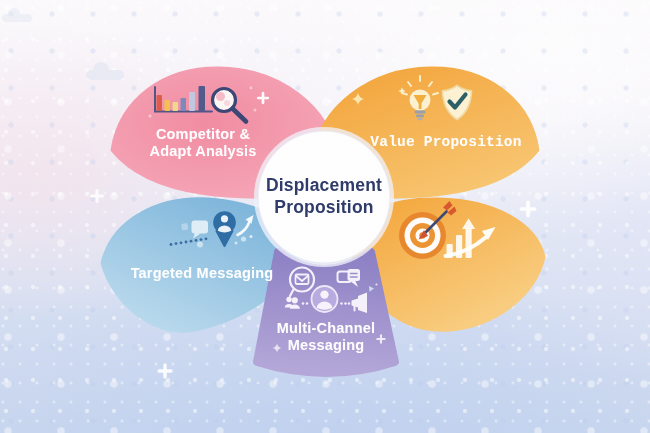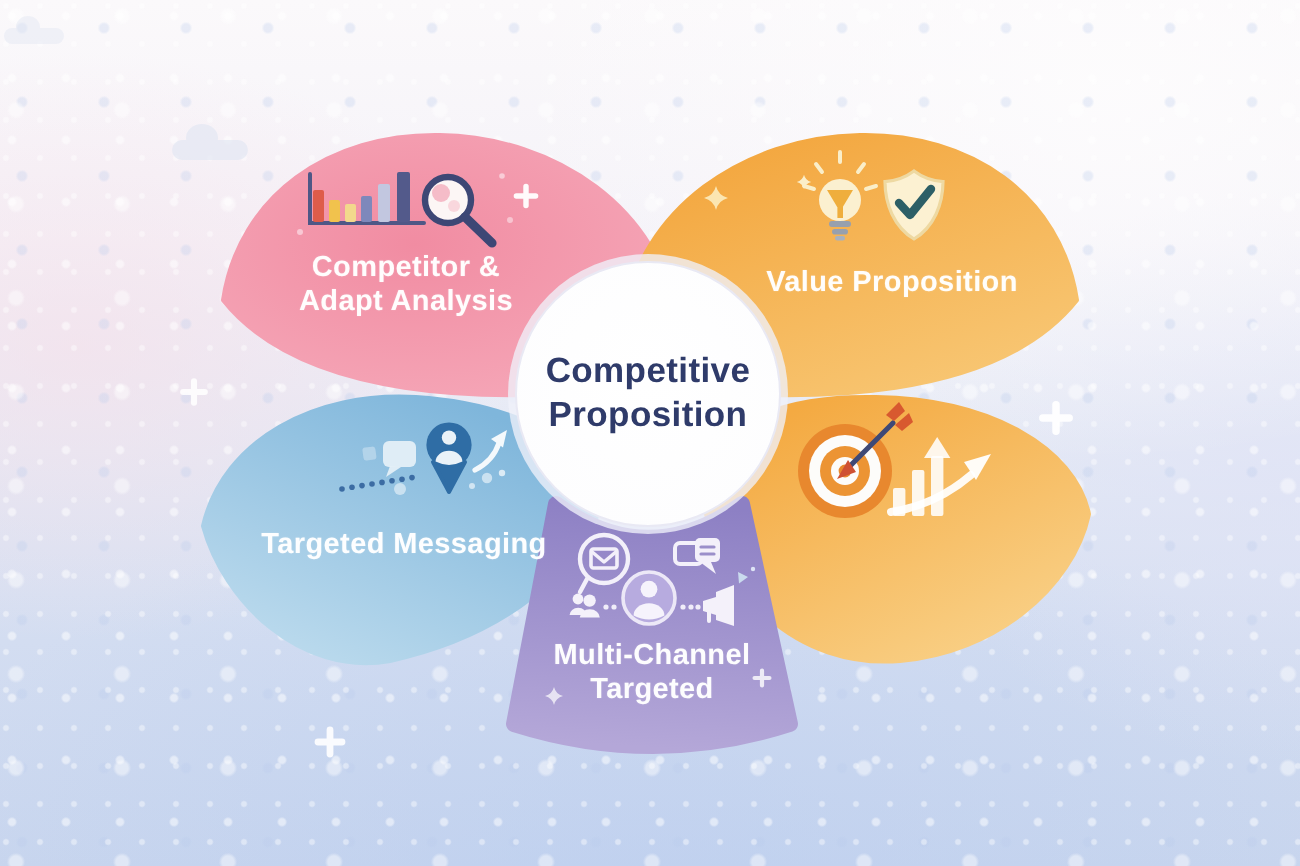--- a/index.html
+++ b/index.html
@@ -25,21 +25,21 @@
   .cloud.c1::before { width:16px; height:14px; left:7px; top:-8px; }
   .cloud.c2 { left:2px; top:14px; width:30px; height:8px; opacity:.45; }
   .cloud.c2::before { width:12px; height:11px; left:6px; top:-6px; }
   .label { position:absolute; transform:translate(-50%,-50%); text-align:center;
            font-weight:bold; letter-spacing:.2px; }
   .label span { display:block; }
   .petal-label { font-size:14.5px; line-height:17px; color:rgba(255,255,255,.97);
                  width:210px; text-shadow:0 0 1px rgba(255,255,255,.25); }
   .center-label { font-size:17.5px; line-height:22px; color:#2f3b6a; width:170px; }
   .lbl-competitor { left:203px; top:143px; }
-  .lbl-value      { left:446px; top:142px; }
+  .lbl-value      { left:446px; top:142px;font-family:Liberation Mono, monospace; }
   .lbl-targeted   { left:202px; top:273px; }
   .lbl-outreach   { left:326px; top:337px; }
   .lbl-track      { left:452px; top:281px; }
   .lbl-center     { left:324px; top:196px; }
 </style>
 </head>
 <body>
 
 <div class="stage">
 
@@ -232,22 +232,22 @@
     <span>Adapt Analysis</span>
   </div>
   <div class="label petal-label lbl-value">
     <span>Value Proposition</span>
   </div>
   <div class="label petal-label lbl-targeted">
     <span>Targeted Messaging</span>
   </div>
   <div class="label petal-label lbl-outreach">
     <span>Multi-Channel</span>
-    <span>Targeted</span>
+    <span>Messaging</span>
   </div>
   <div class="label petal-label lbl-track">
   </div>
   <div class="label center-label lbl-center">
-    <span>Competitive</span>
+    <span>Displacement</span>
     <span>Proposition</span>
   </div>
 
 </div>
 
 </body></html>

